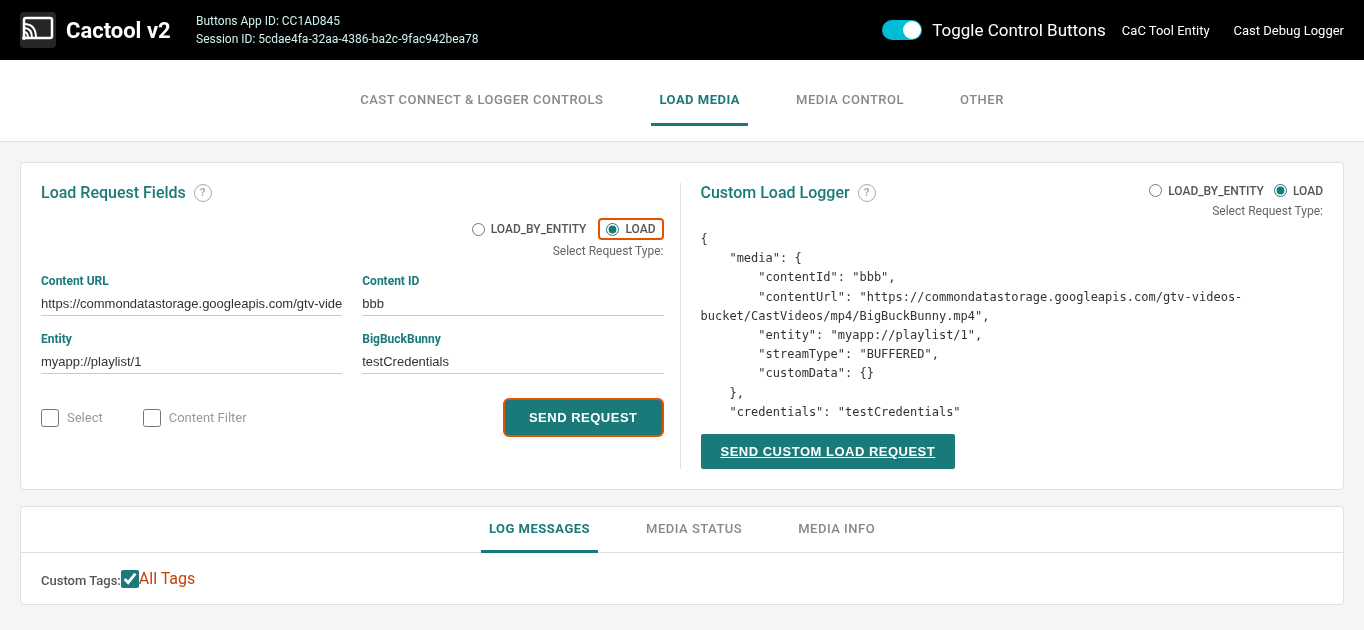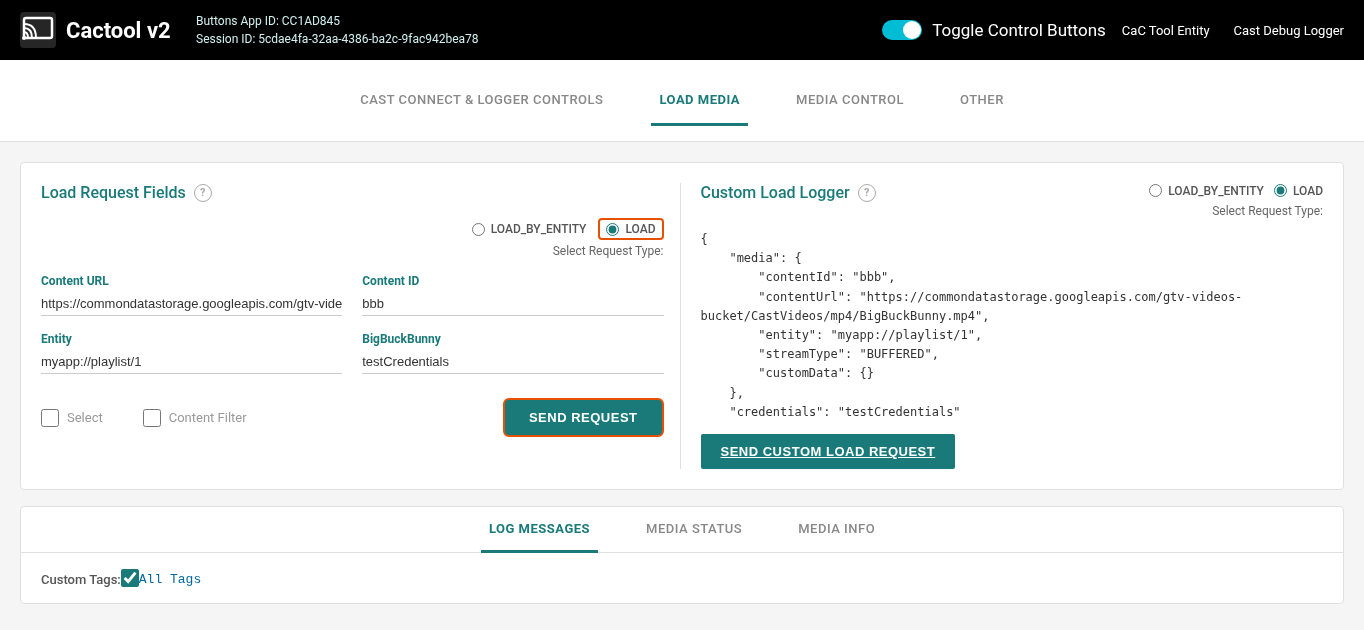--- a/index.html
+++ b/index.html
@@ -292,23 +292,22 @@
     .custom-tags-label {
       font-weight: 500;
       color: #555;
     }
     .custom-tags-checkbox {
       width: 18px;
       height: 18px;
       accent-color: #1a7a7a;
     }
     .all-tags-label {
-      font-size: 13px;
-      color: #0369a1;
-      font-family: Liberation Mono, monospace;
+      font-size: 16px;
+      color: #c2410c;
     }
 
     .left-form {
       flex: 1;
       padding-right: 16px;
     }
     .right-custom {
       flex: 1;
       padding-left: 20px;
       border-left: 1px solid #e0e0e0;

